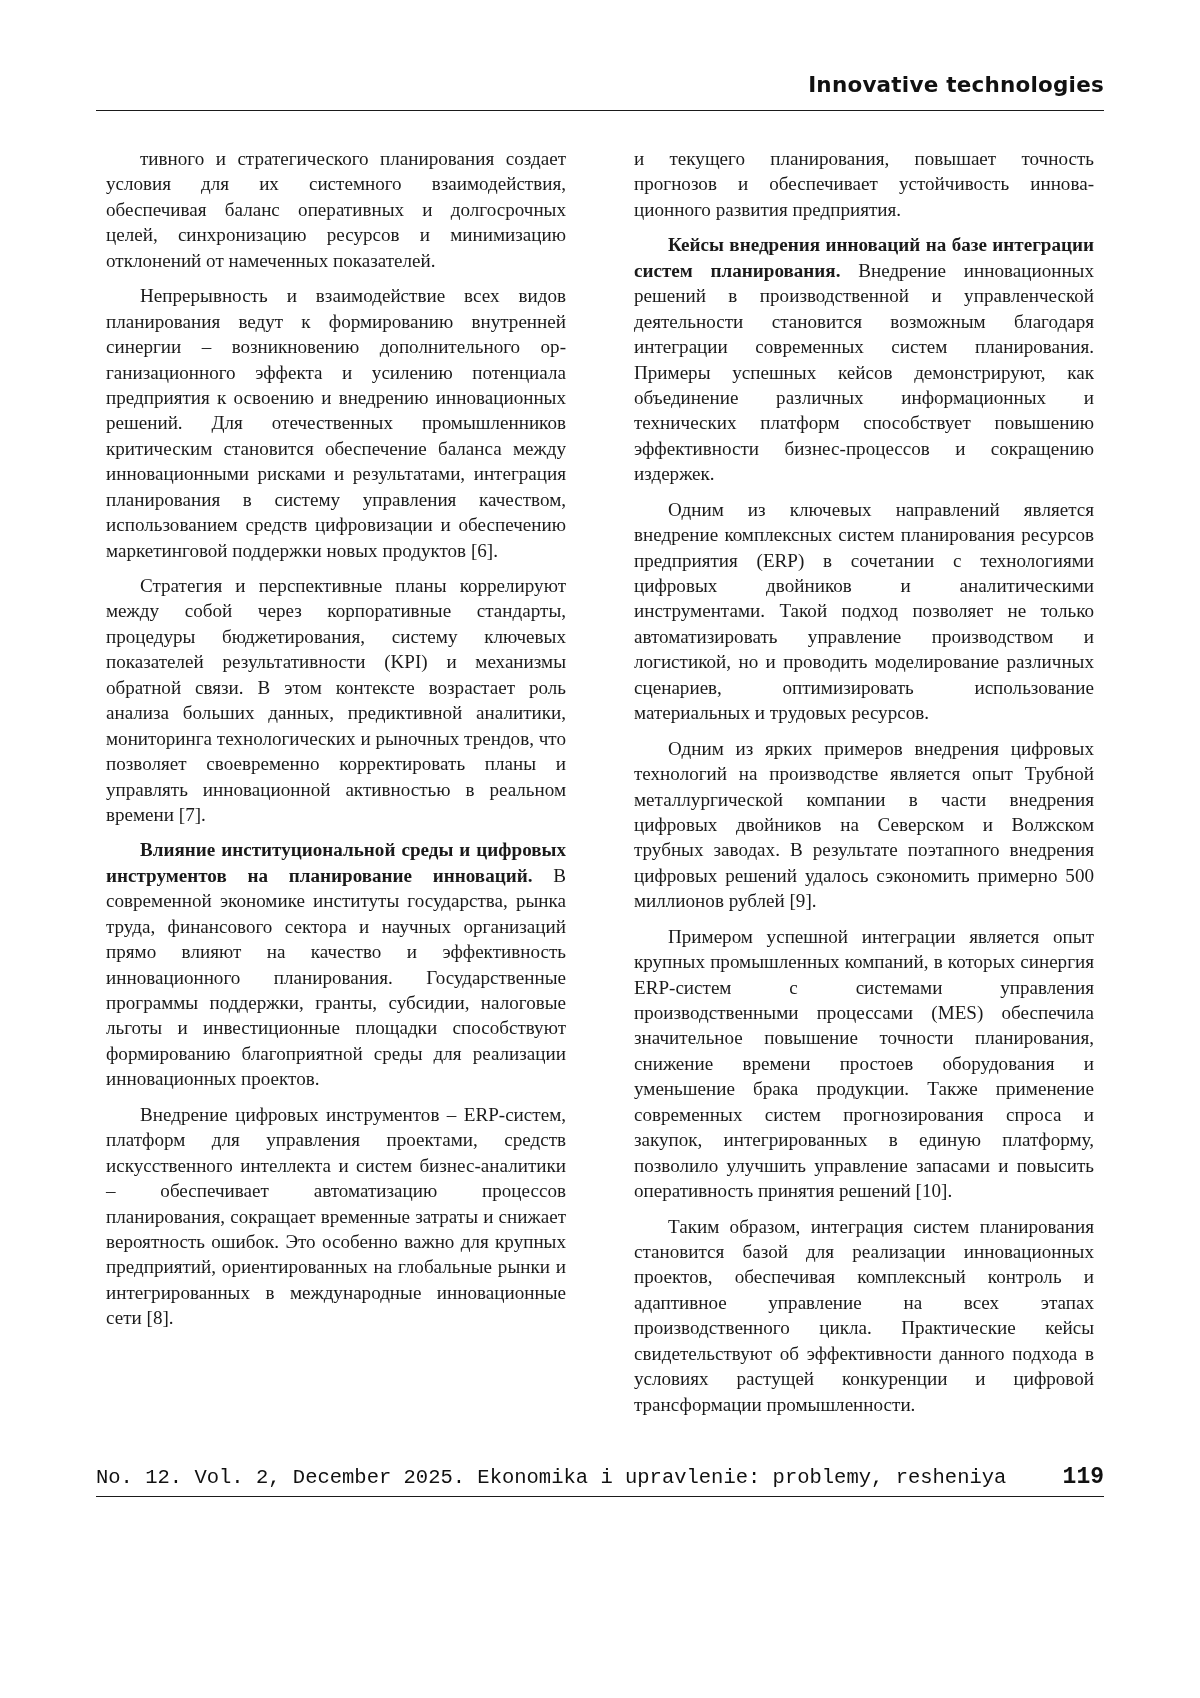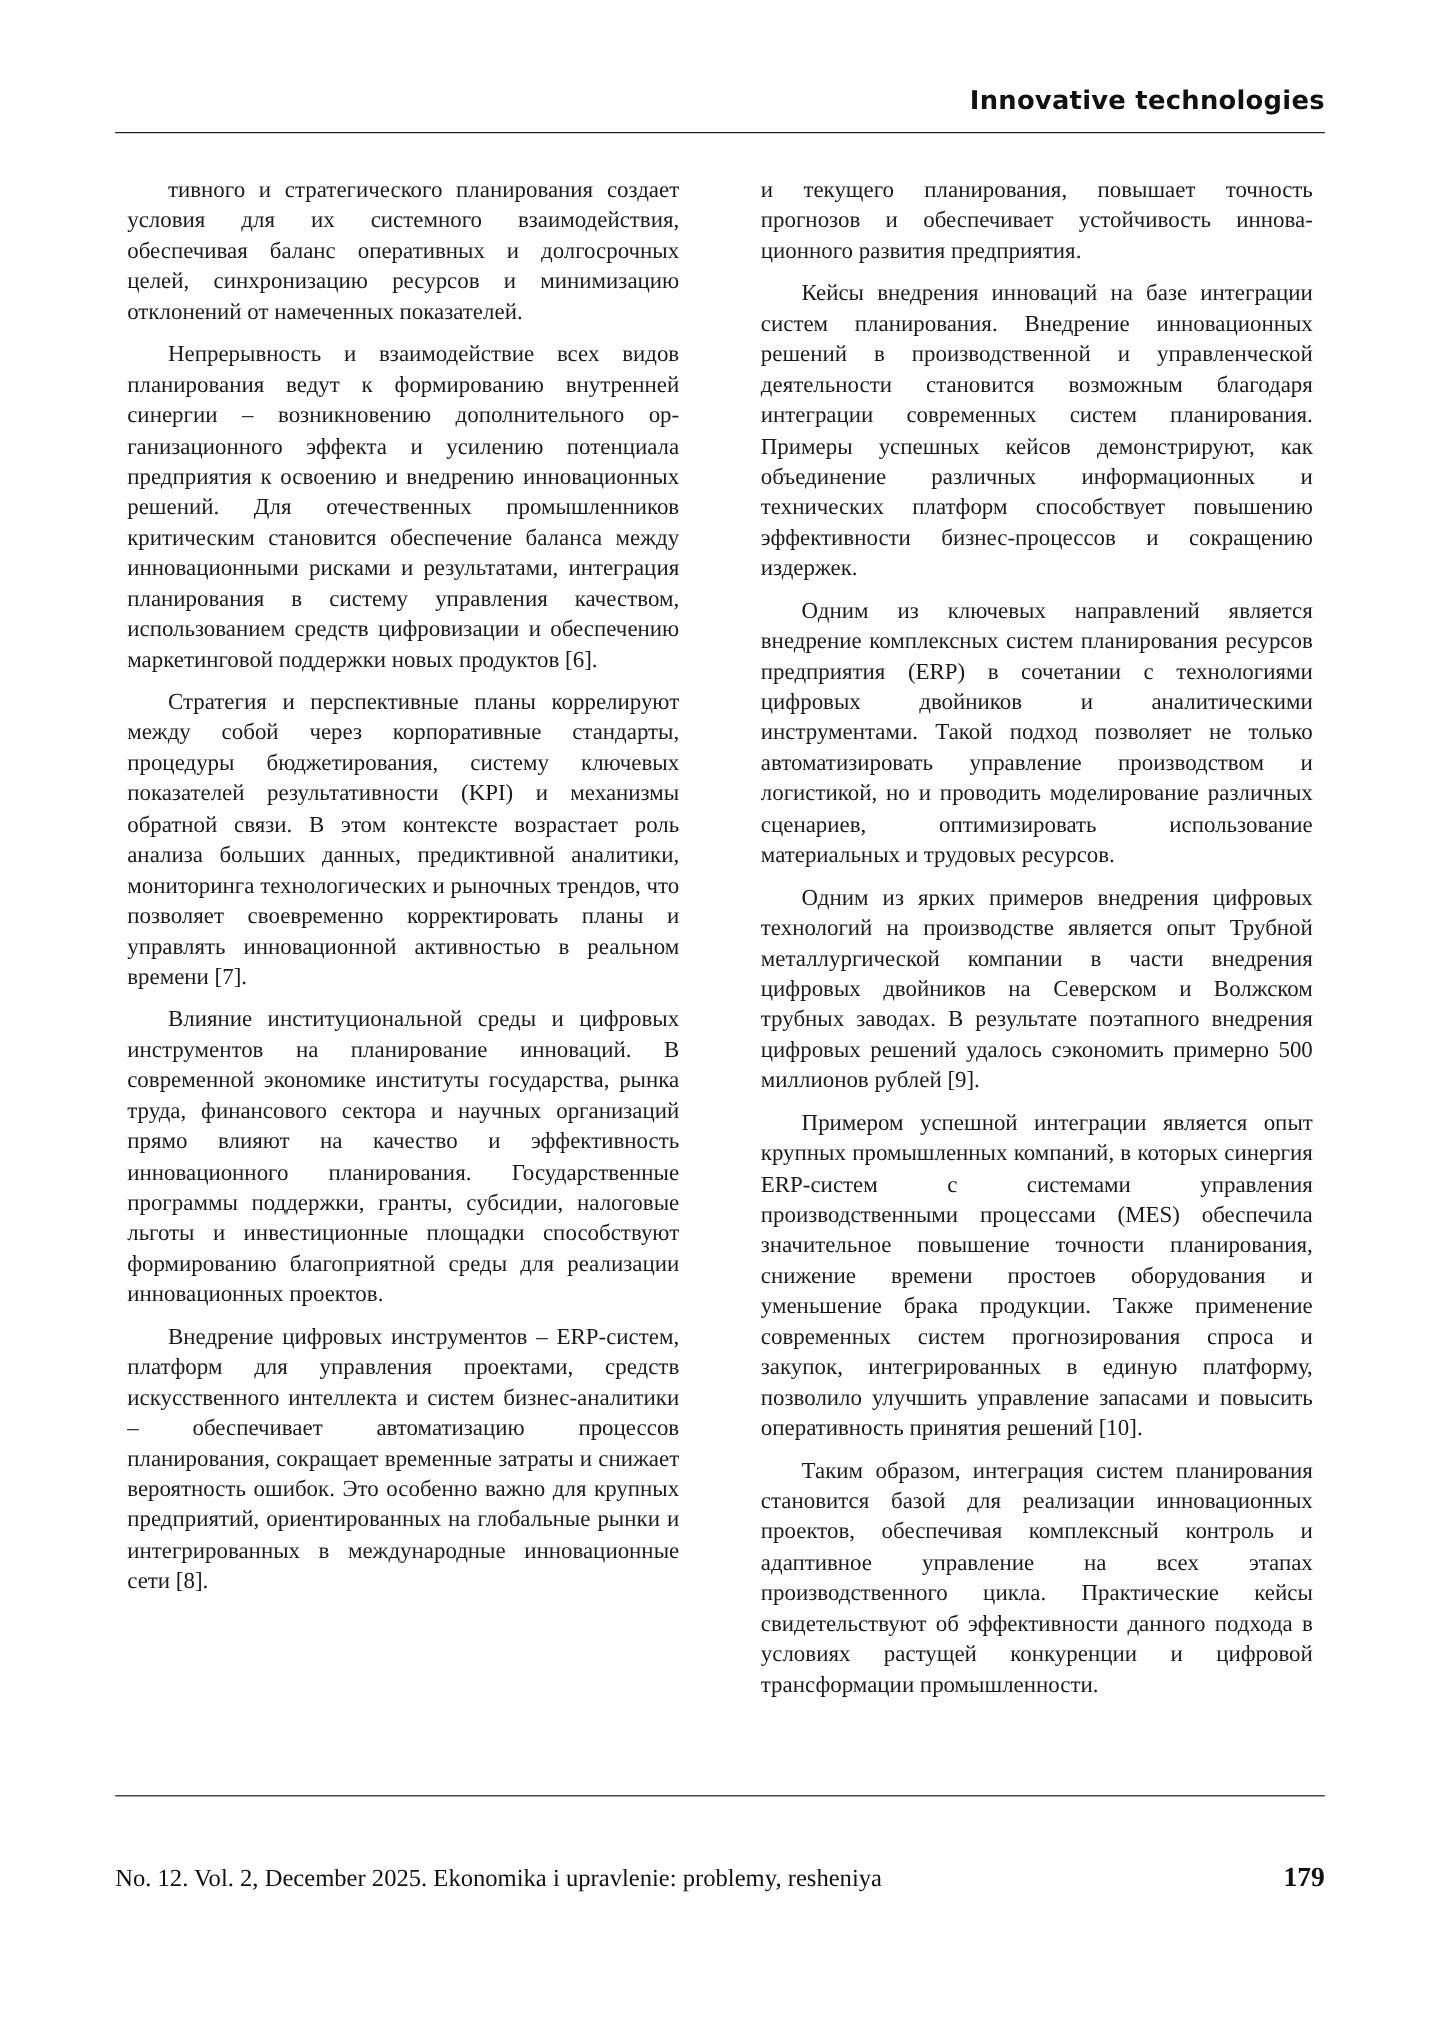--- a/index.html
+++ b/index.html
@@ -71,38 +71,38 @@
     hyphens: manual;
   }
   .col p {
     margin: 10px;
     text-indent: 34px;
   }
   .col p.noindent {
     text-indent: 0;
   }
   .run-in {
-    font-weight: 400;
+    font-weight: 700;
   }
   
   .footer-rule {
     position: absolute;
     left: 96px;
     top: 1496px;
     width: 1008px;
   }
   .footer {
     position: absolute;
     left: 96px;
-    top: 1552px;
+    top: 1464px;
     width: 1008px;
     display: flex;
     align-items: baseline;
     justify-content: space-between;
-    font-family: Liberation Serif, serif;
+    font-family: Liberation Mono, monospace;
     text-align: right;
   }
   .footer-left {
     font-size: 20.5px;
     color: #111;
   }
   .footer-page {
     font-size: 23px;
     font-weight: 700;
     color: #111;
@@ -135,16 +135,16 @@
       <p>Одним из ярких примеров внедрения цифро­вых технологий на производстве является опыт Трубной металлургической компании в части внедрения цифровых двойников на Северском и Волжском трубных заводах. В результате по­этапного внедрения цифровых решений удалось сэкономить примерно 500 миллионов рублей [9].</p>
       <p>Примером успешной интеграции является опыт крупных промышленных компаний, в ко­торых синергия ERP-систем с системами управ­ления производственными процессами (MES) обеспечила значительное повышение точности планирования, снижение времени простоев обо­рудования и уменьшение брака продукции. Так­же применение современных систем прогно­зирования спроса и закупок, интегрированных в единую платформу, позволило улучшить управ­ление запасами и повысить оперативность при­нятия решений [10].</p>
       <p>Таким образом, интеграция систем плани­рования становится базой для реализации инно­вационных проектов, обеспечивая комплексный контроль и адаптивное управление на всех этапах производственного цикла. Практические кейсы свидетельствуют об эффективности данного под­хода в условиях растущей конкуренции и цифро­вой трансформации промышленности.</p>
     </div>
 
   </div>
 
   <hr class="rule footer-rule">
   <div class="footer">
     <div class="footer-left">No. 12. Vol. 2, December 2025. Ekonomika i upravlenie: problemy, resheniya</div>
-    <div class="footer-page">179</div>
+    <div class="footer-page">119</div>
   </div>
 
 </div>
 
 </body></html>

